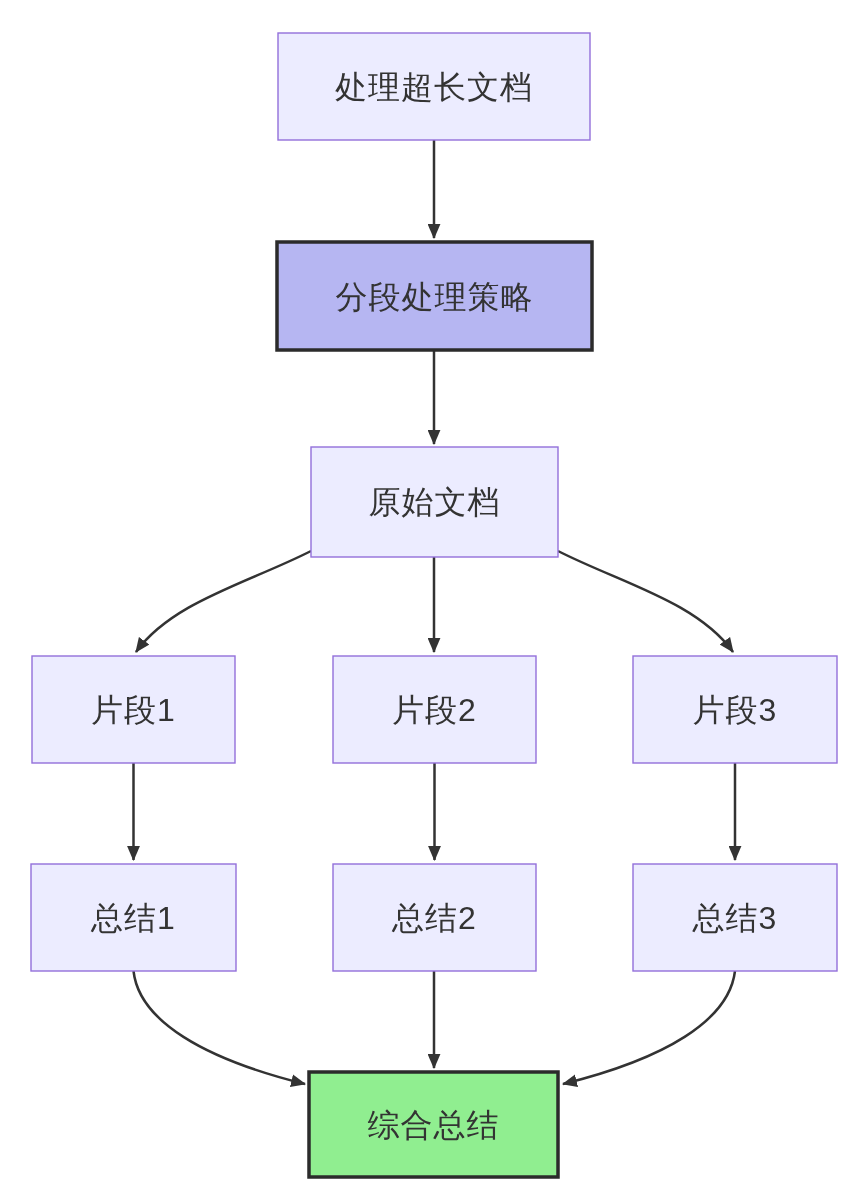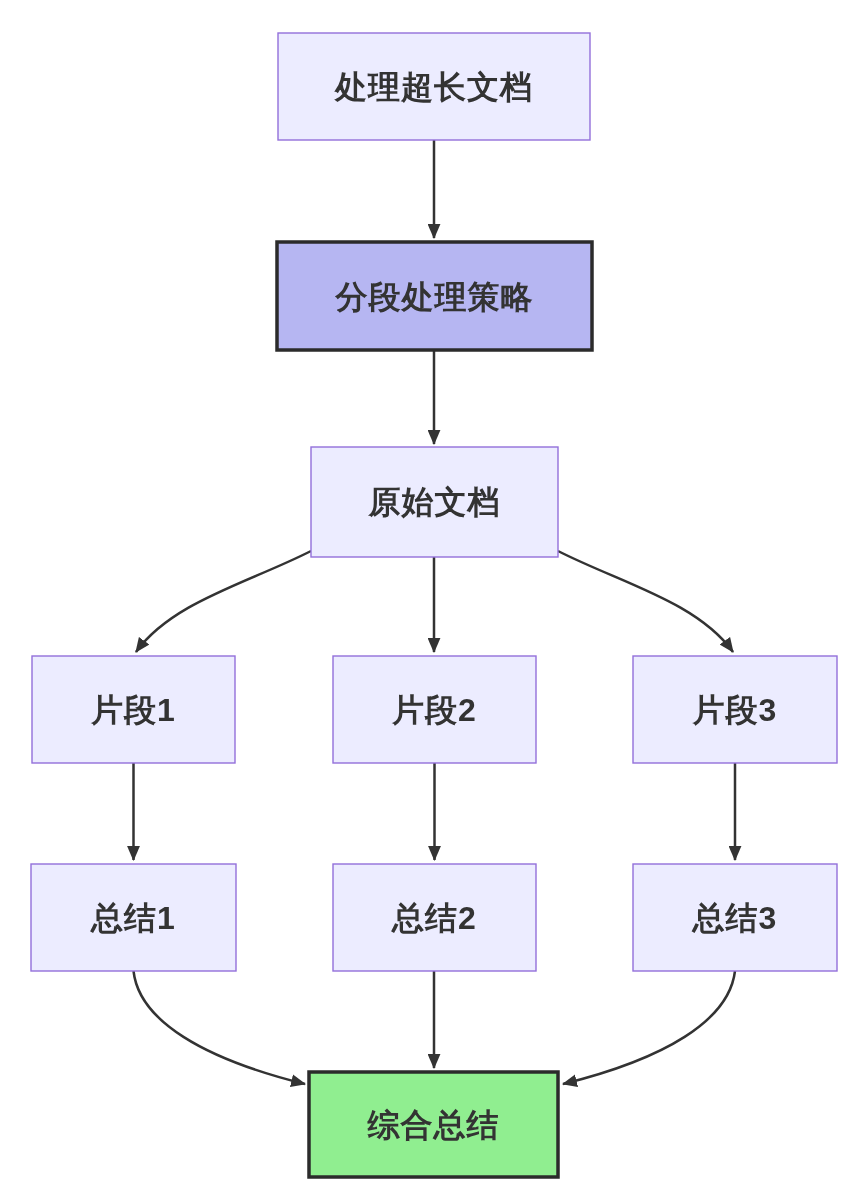--- a/index.html
+++ b/index.html
@@ -7,21 +7,20 @@
     padding: 0;
     background: var(--background, #FFFFFF);
     font-family: "Liberation Sans", sans-serif;
   }
   .canvas {
     width: 852px;
     height: 1196px;
     position: relative;
     background: var(--background, #FFFFFF);
     overflow: hidden;
-    font-weight: bold;
   }
   svg { display: block; }
   .node {
     fill: var(--node_fill, #ECECFF);
     stroke: var(--node_border, #9370DB);
     stroke-width: 1.4;
   }
   .node.strategy-node {
     fill: var(--strategy_fill, #B6B6F2);
     stroke: var(--emphasis_border, #2B2B2B);

